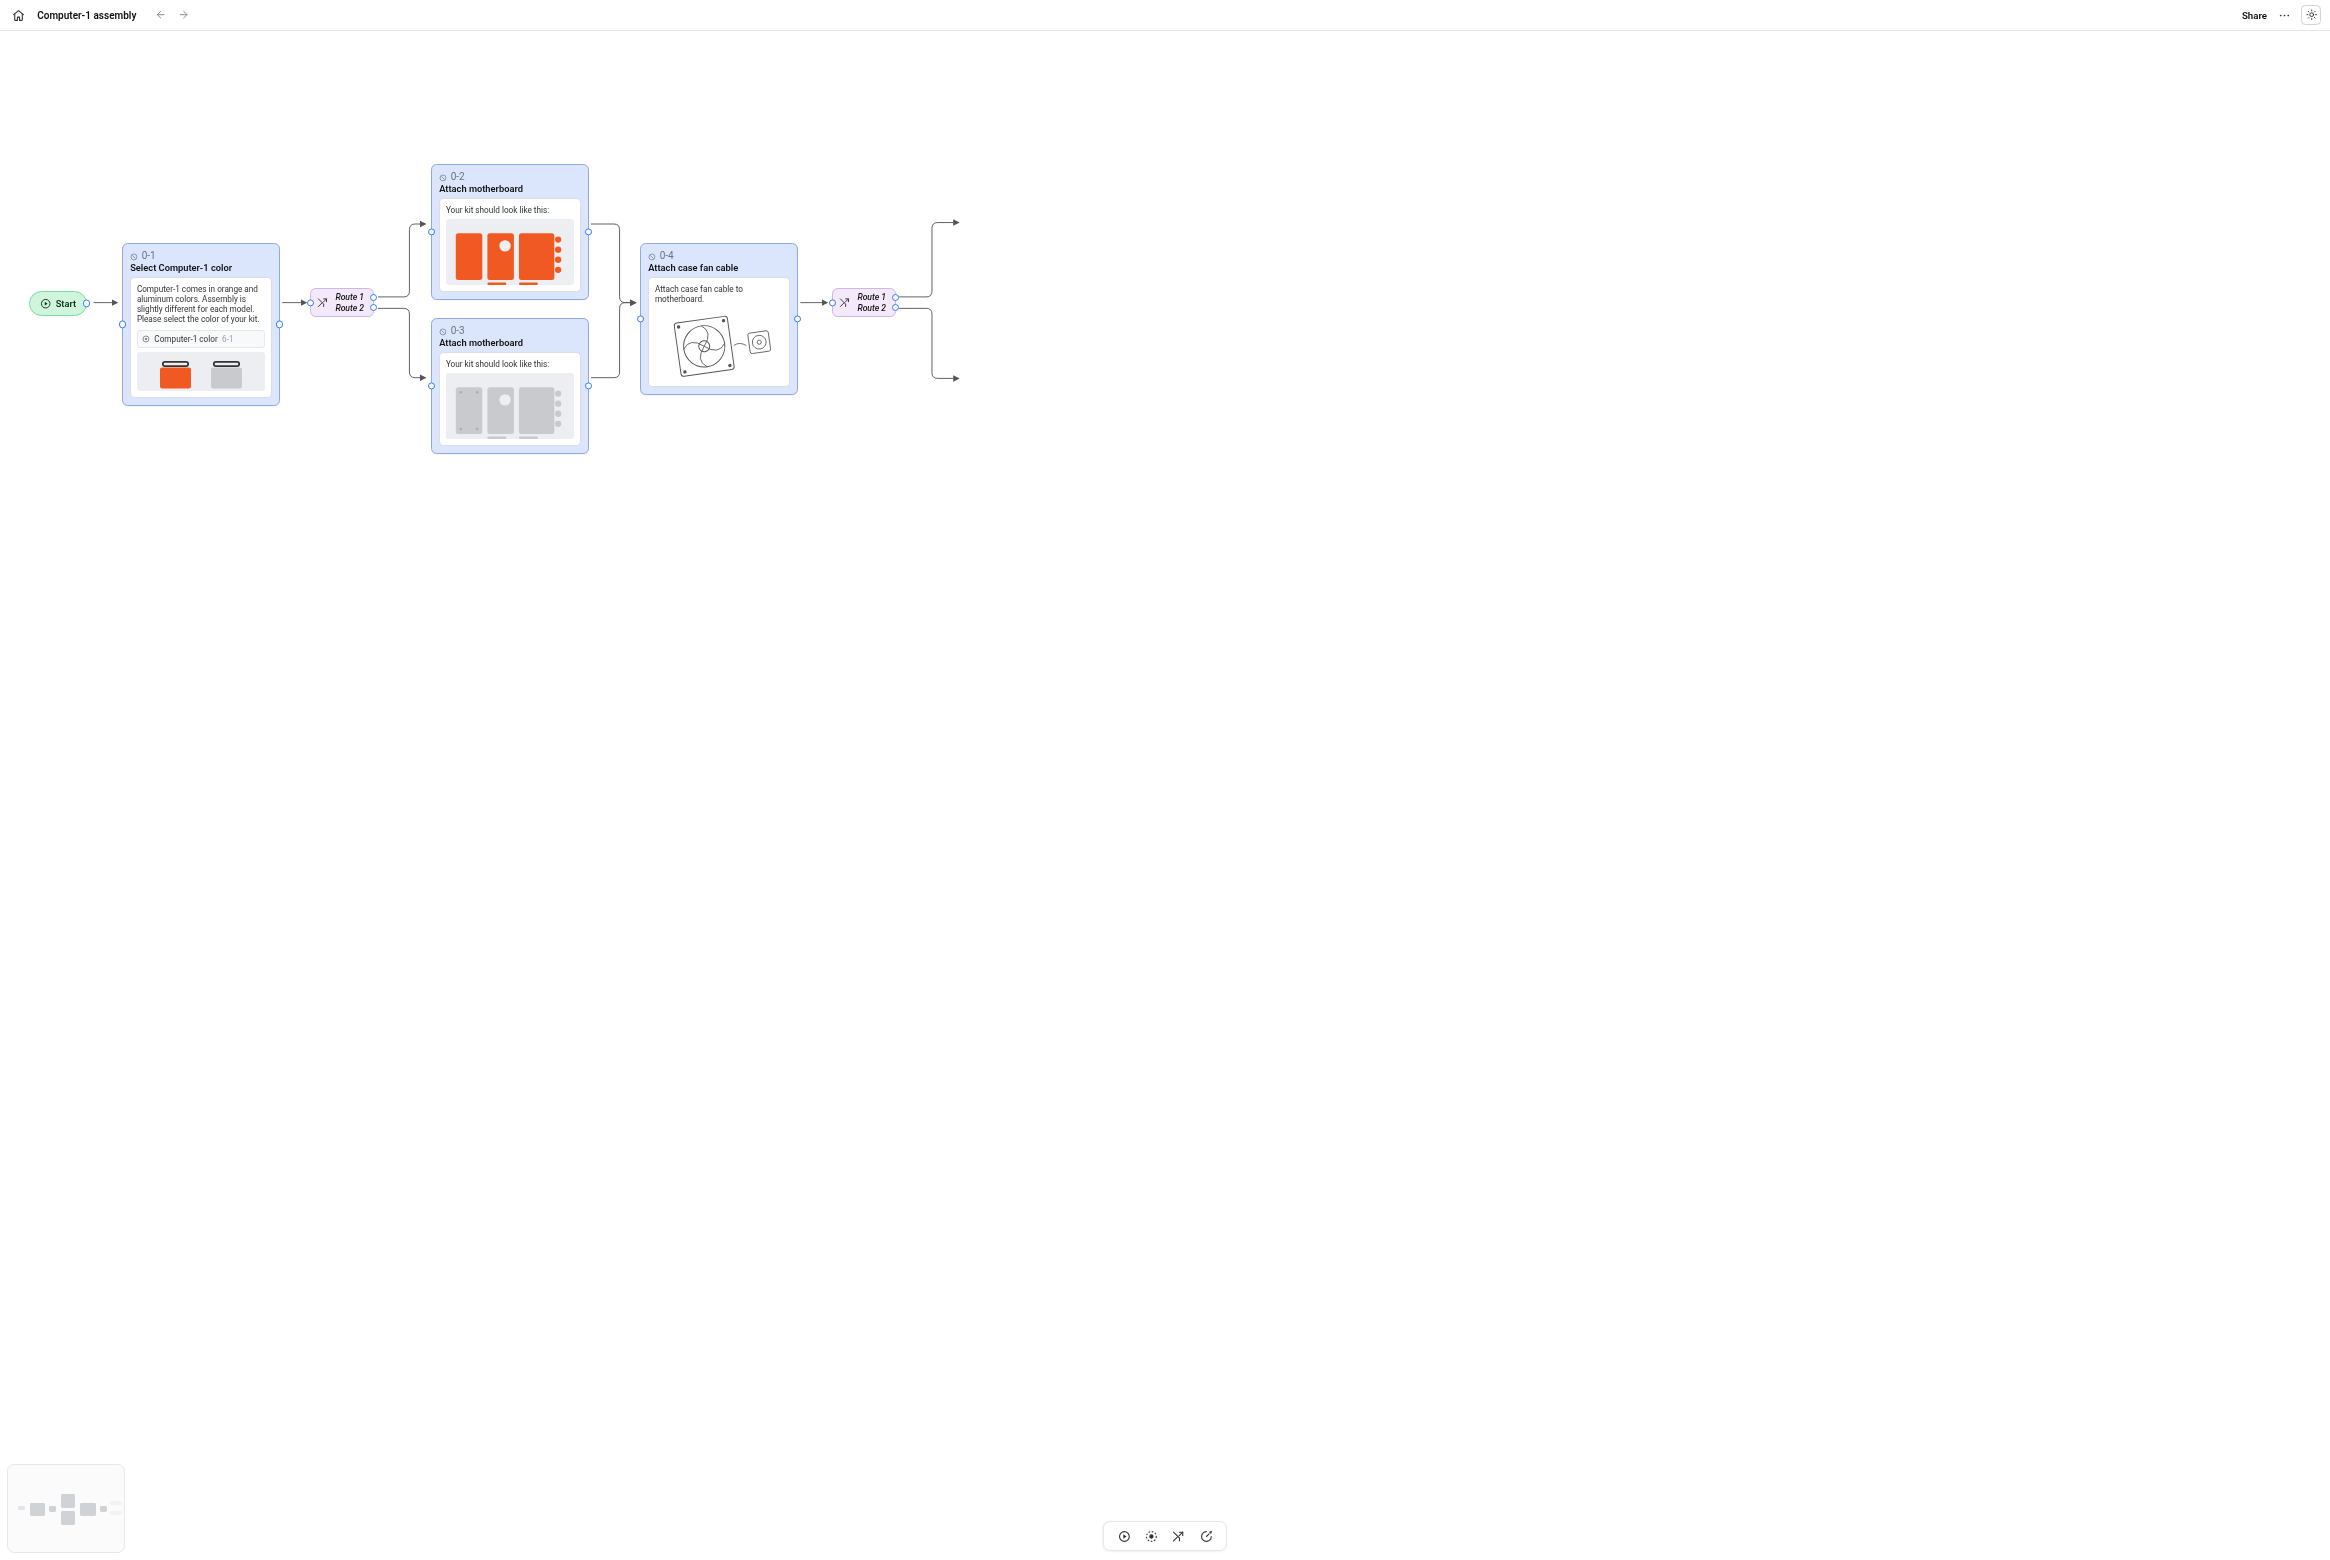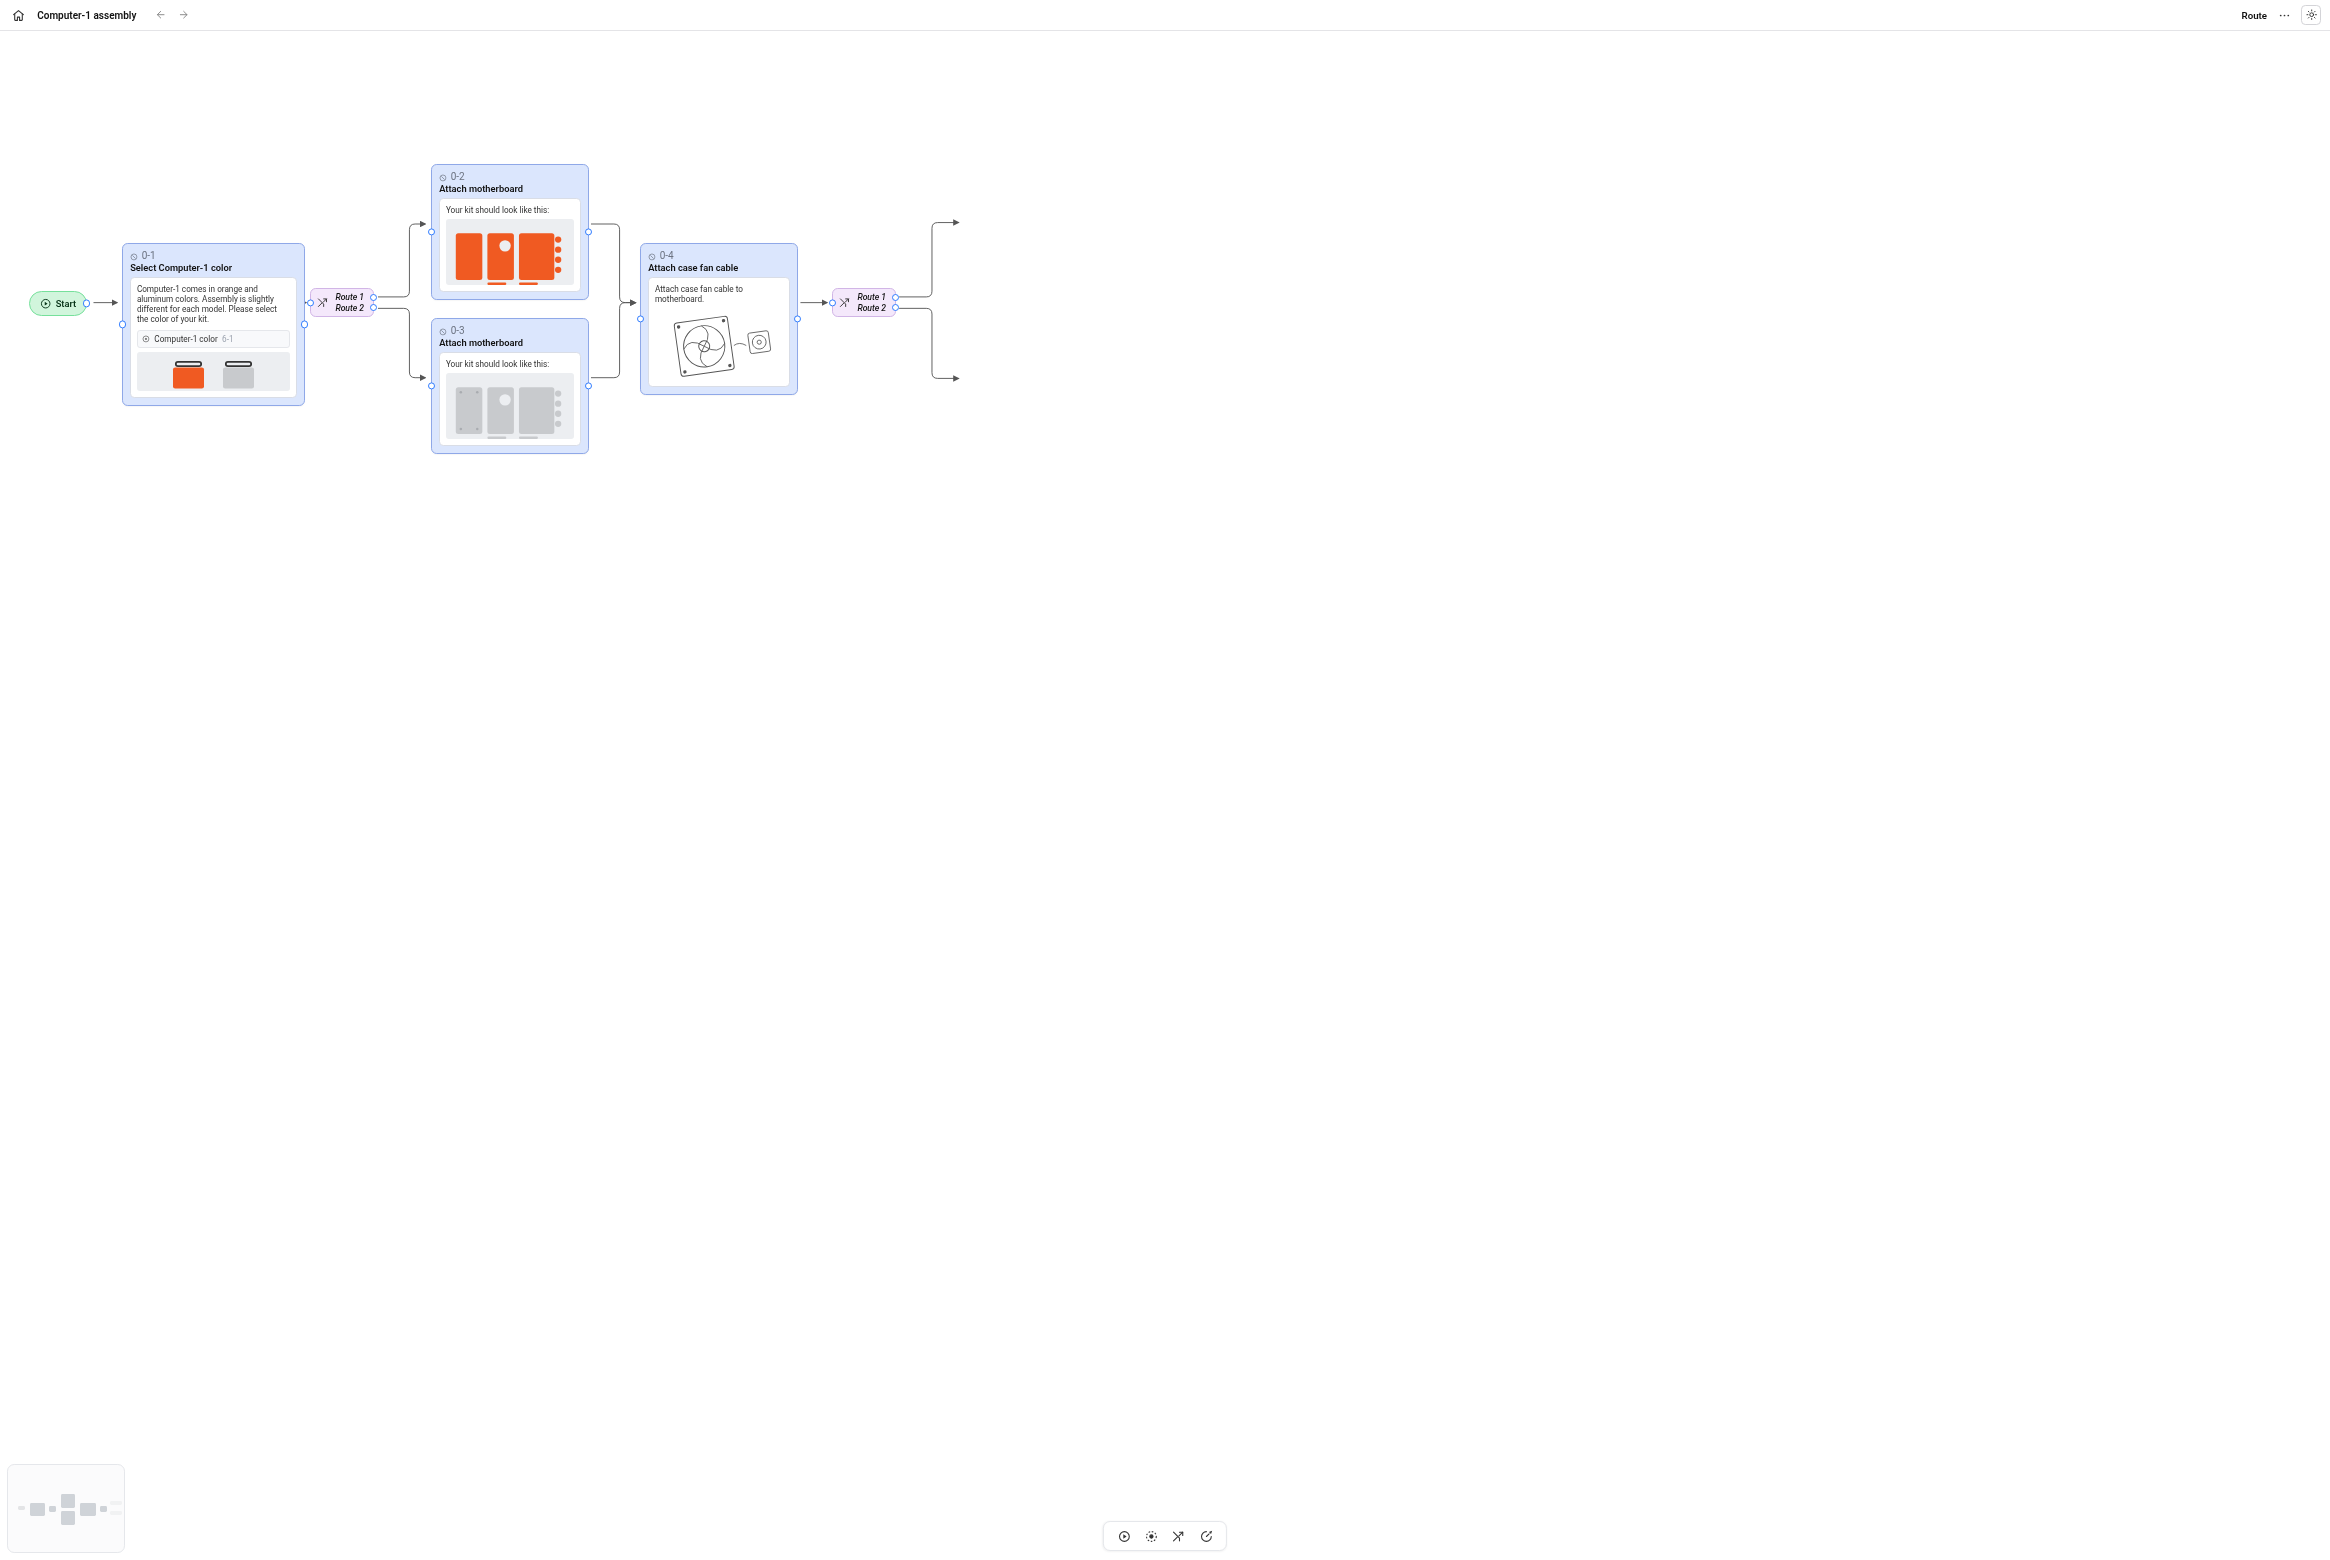--- a/index.html
+++ b/index.html
@@ -59,21 +59,21 @@
       </div>
       <div class="icon-btn">
         <svg width="11.4" height="11.4" viewBox="0 0 24 24" fill="none" stroke="currentColor" stroke-width="2" stroke-linecap="round" stroke-linejoin="round">
             <path d="M5 12h14"></path>
             <path d="m12 5 7 7-7 7"></path>
           </svg>
       </div>
     </div>
   </div>
   <div class="topbar-right">
-    <div class="share">Route</div>
+    <div class="share">Share</div>
     <div class="icon-btn">
       <svg width="13" height="13" viewBox="0 0 24 24" fill="currentColor">
           <circle cx="5" cy="12" r="1.6"></circle>
           <circle cx="12" cy="12" r="1.6"></circle>
           <circle cx="19" cy="12" r="1.6"></circle>
         </svg>
     </div>
     <div class="icon-btn bordered">
       <svg width="11.4" height="11.4" viewBox="0 0 24 24" fill="none" stroke="currentColor" stroke-width="2" stroke-linecap="round">
           <circle cx="12" cy="12" r="4"></circle>
@@ -114,21 +114,21 @@
 
 <div class="start-node" style="left:29px; top:260px;">
   <svg width="11.4" height="11.4" viewBox="0 0 24 24" fill="none" stroke="#083318" stroke-width="2">
         <circle cx="12" cy="12" r="9"></circle>
         <path d="M10 8l6 4-6 4z" fill="#083318" stroke="none"></path>
       </svg>
   <span>Start</span>
   <div class="port" style="right:-4.3px; top:50%; transform:translateY(-50%);"></div>
 </div>
 
-<div class="node" style="left:122px; top:212px; width:183px;">
+<div class="node" style="left:122px; top:212px; width:158px;">
   <div class="node-inner">
     <div class="node-meta">
       <svg width="7.9" height="7.9" viewBox="0 0 24 24" fill="none" stroke="#6b7280" stroke-width="2">
             <circle cx="12" cy="12" r="9"></circle>
             <path d="M7 7l10 10"></path>
           </svg>
       <span>0-1</span>
     </div>
     <div class="node-title">Select Computer-1 color</div>
     <div class="node-body">

